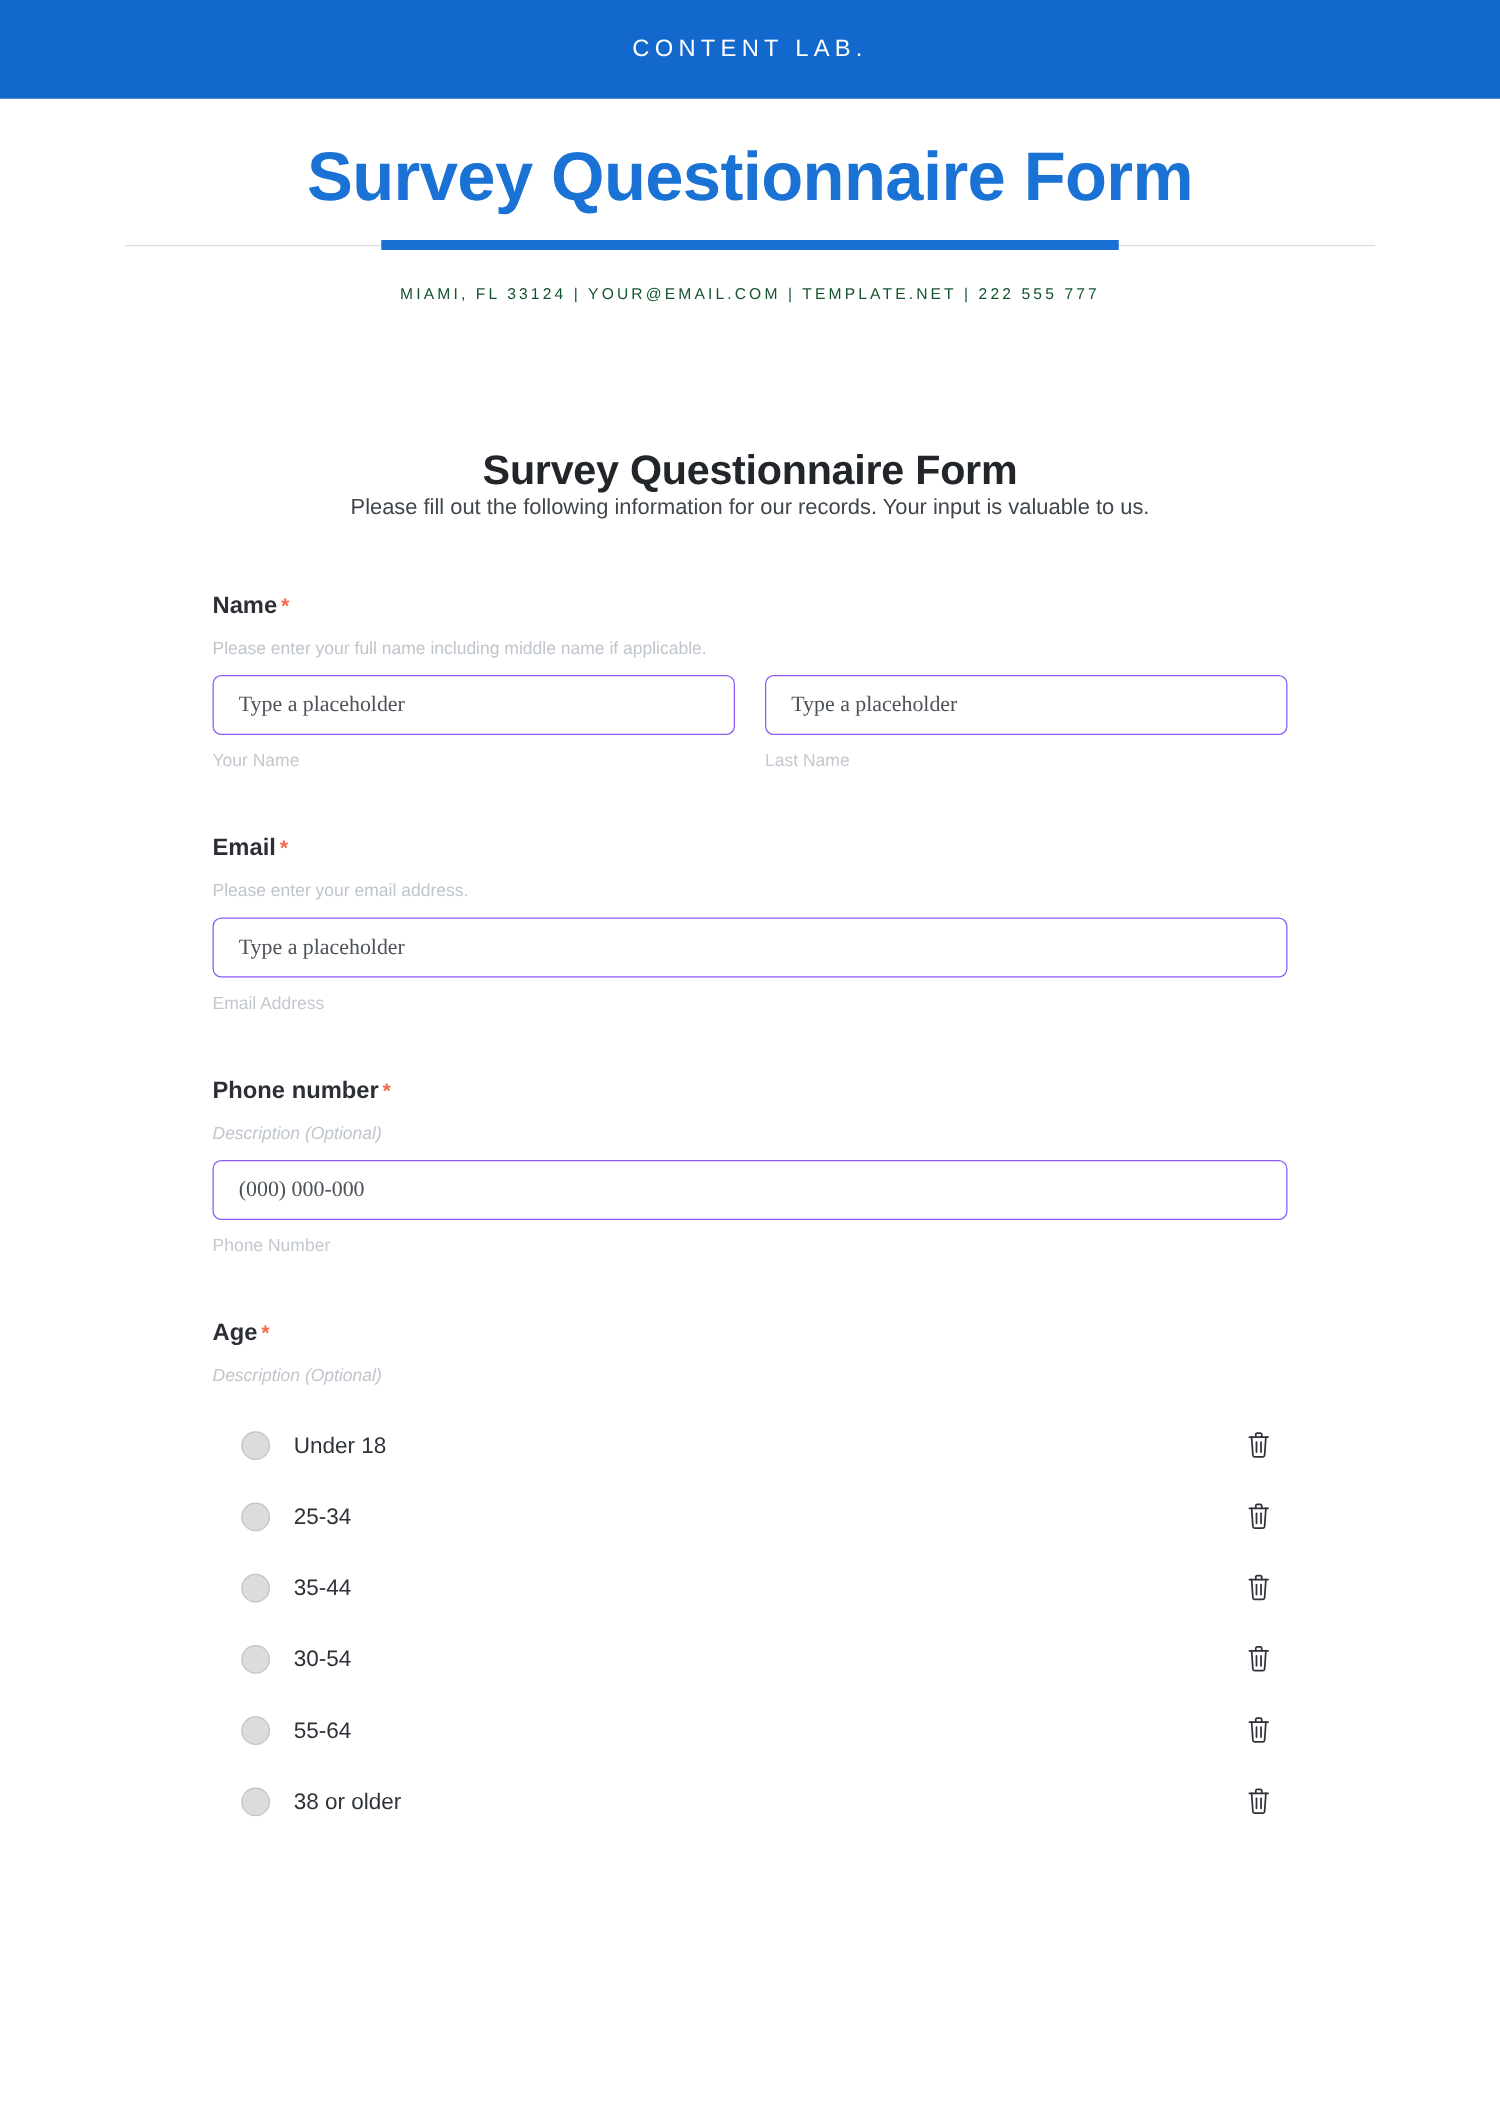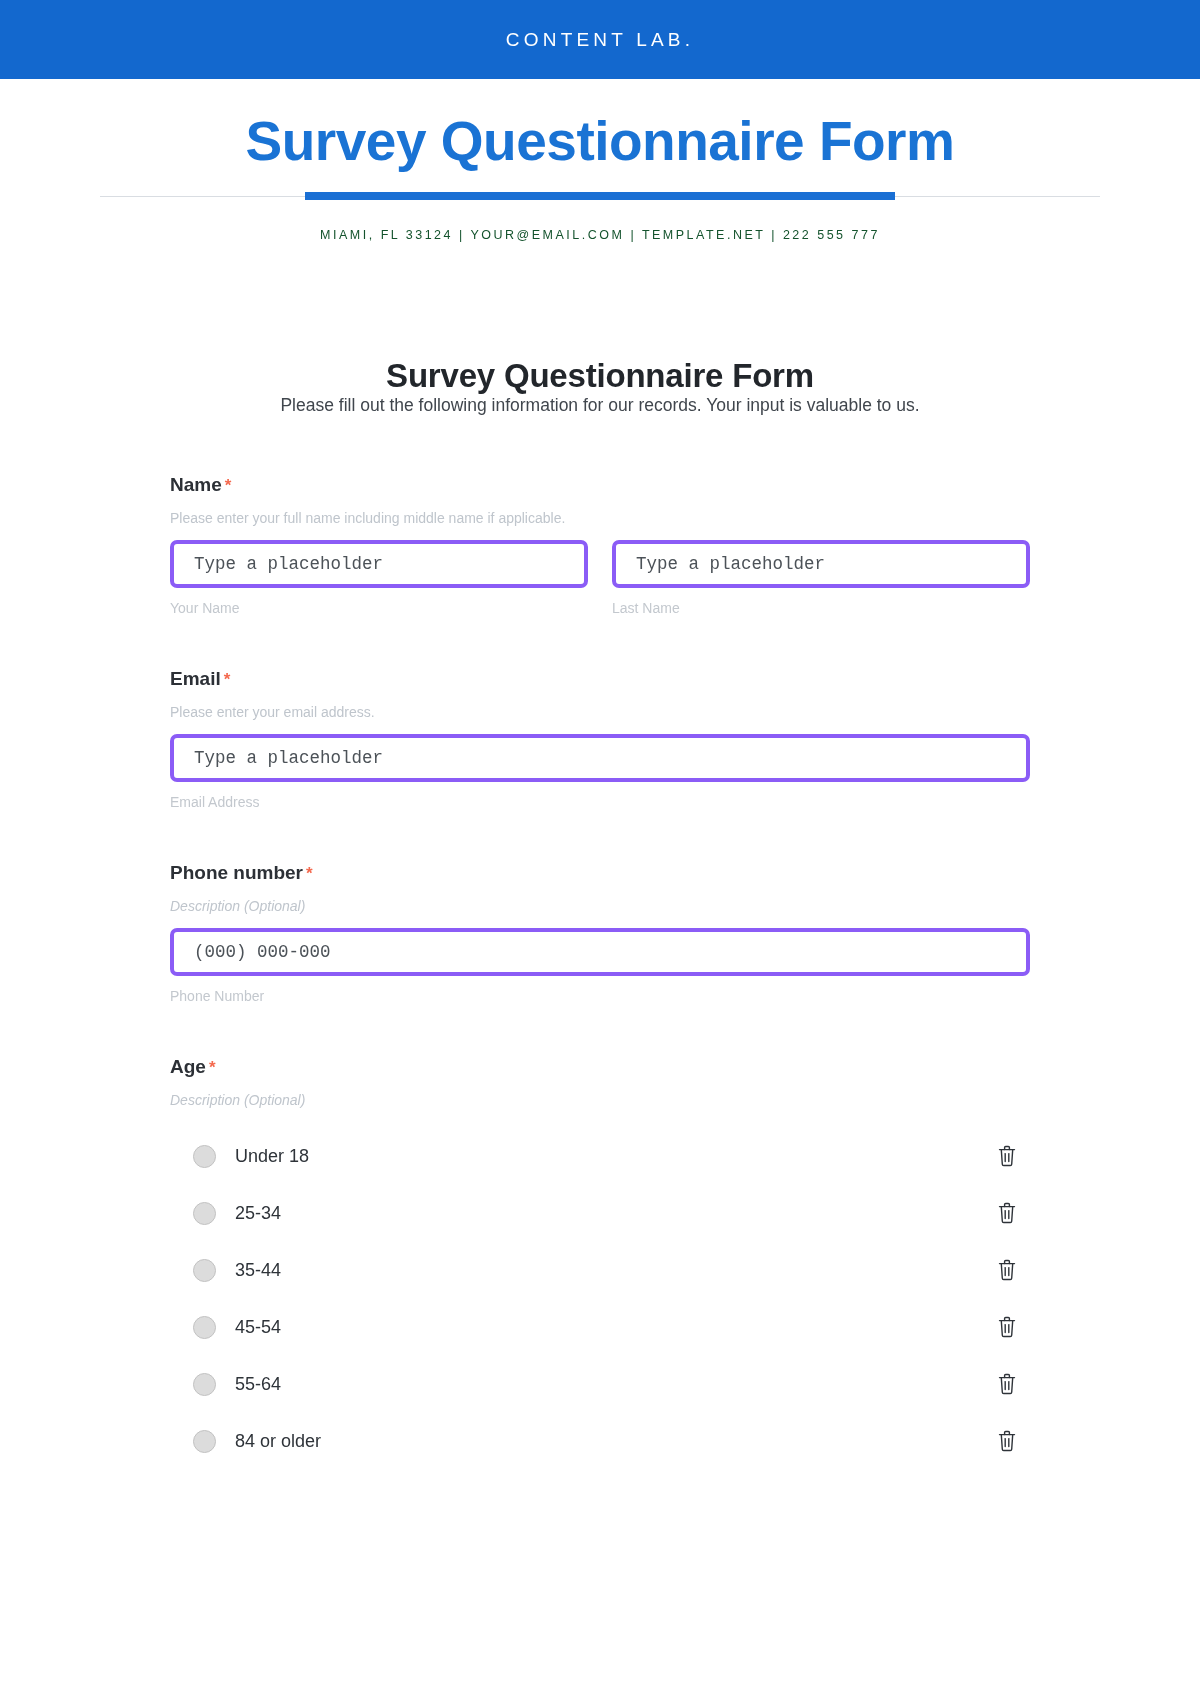--- a/index.html
+++ b/index.html
@@ -120,27 +120,27 @@
   .inputs-row {
     margin-top: 14px;
     display: flex;
     gap: 24px;
   }
   .input-col { flex: 1 1 0; }
 
   .text-input {
     width: 100%;
     height: 48px;
-    border: 4px solid #8b5cf6;
+    border: 1px solid #8b5cf6;
     border-radius: 7px;
     background: #ffffff;
     padding: 0 20px;
     color: #4c5258;
     font-size: 17.5px;
-    font-family: Liberation Mono, monospace;
+    font-family: Liberation Serif, serif;
     display: flex;
     align-items: center;
   }
   .input-caption {
     margin-top: 12px;
     color: #c3c8ce;
     font-size: 14px;
   }
 
   
@@ -283,21 +283,21 @@
         <path d="M3.5 5.6 H18.5"></path>
         <path d="M8.6 5.6 V3.6 a1.1 1.1 0 0 1 1.1 -1.1 h2.6 a1.1 1.1 0 0 1 1.1 1.1 V5.6"></path>
         <path d="M5.3 5.6 L6.3 20.2 a1.4 1.4 0 0 0 1.4 1.3 h6.6 a1.4 1.4 0 0 0 1.4 -1.3 L16.7 5.6"></path>
         <path d="M9.2 9.6 V17.6"></path>
         <path d="M12.8 9.6 V17.6"></path>
       </svg>
     </span>
   </div>
           <div class="option-row">
     <span class="radio-dot"></span>
-    <span class="option-label">45-54</span>
+    <span class="option-label">30-54</span>
     <span class="trash-btn">
       <svg width="22" height="24" viewBox="0 0 22 24" fill="none" stroke="#2e3339" stroke-width="1.4" stroke-linecap="round" stroke-linejoin="round">
         <path d="M3.5 5.6 H18.5"></path>
         <path d="M8.6 5.6 V3.6 a1.1 1.1 0 0 1 1.1 -1.1 h2.6 a1.1 1.1 0 0 1 1.1 1.1 V5.6"></path>
         <path d="M5.3 5.6 L6.3 20.2 a1.4 1.4 0 0 0 1.4 1.3 h6.6 a1.4 1.4 0 0 0 1.4 -1.3 L16.7 5.6"></path>
         <path d="M9.2 9.6 V17.6"></path>
         <path d="M12.8 9.6 V17.6"></path>
       </svg>
     </span>
   </div>
@@ -309,21 +309,21 @@
         <path d="M3.5 5.6 H18.5"></path>
         <path d="M8.6 5.6 V3.6 a1.1 1.1 0 0 1 1.1 -1.1 h2.6 a1.1 1.1 0 0 1 1.1 1.1 V5.6"></path>
         <path d="M5.3 5.6 L6.3 20.2 a1.4 1.4 0 0 0 1.4 1.3 h6.6 a1.4 1.4 0 0 0 1.4 -1.3 L16.7 5.6"></path>
         <path d="M9.2 9.6 V17.6"></path>
         <path d="M12.8 9.6 V17.6"></path>
       </svg>
     </span>
   </div>
           <div class="option-row">
     <span class="radio-dot"></span>
-    <span class="option-label">84 or older</span>
+    <span class="option-label">38 or older</span>
     <span class="trash-btn">
       <svg width="22" height="24" viewBox="0 0 22 24" fill="none" stroke="#2e3339" stroke-width="1.4" stroke-linecap="round" stroke-linejoin="round">
         <path d="M3.5 5.6 H18.5"></path>
         <path d="M8.6 5.6 V3.6 a1.1 1.1 0 0 1 1.1 -1.1 h2.6 a1.1 1.1 0 0 1 1.1 1.1 V5.6"></path>
         <path d="M5.3 5.6 L6.3 20.2 a1.4 1.4 0 0 0 1.4 1.3 h6.6 a1.4 1.4 0 0 0 1.4 -1.3 L16.7 5.6"></path>
         <path d="M9.2 9.6 V17.6"></path>
         <path d="M12.8 9.6 V17.6"></path>
       </svg>
     </span>
   </div>

